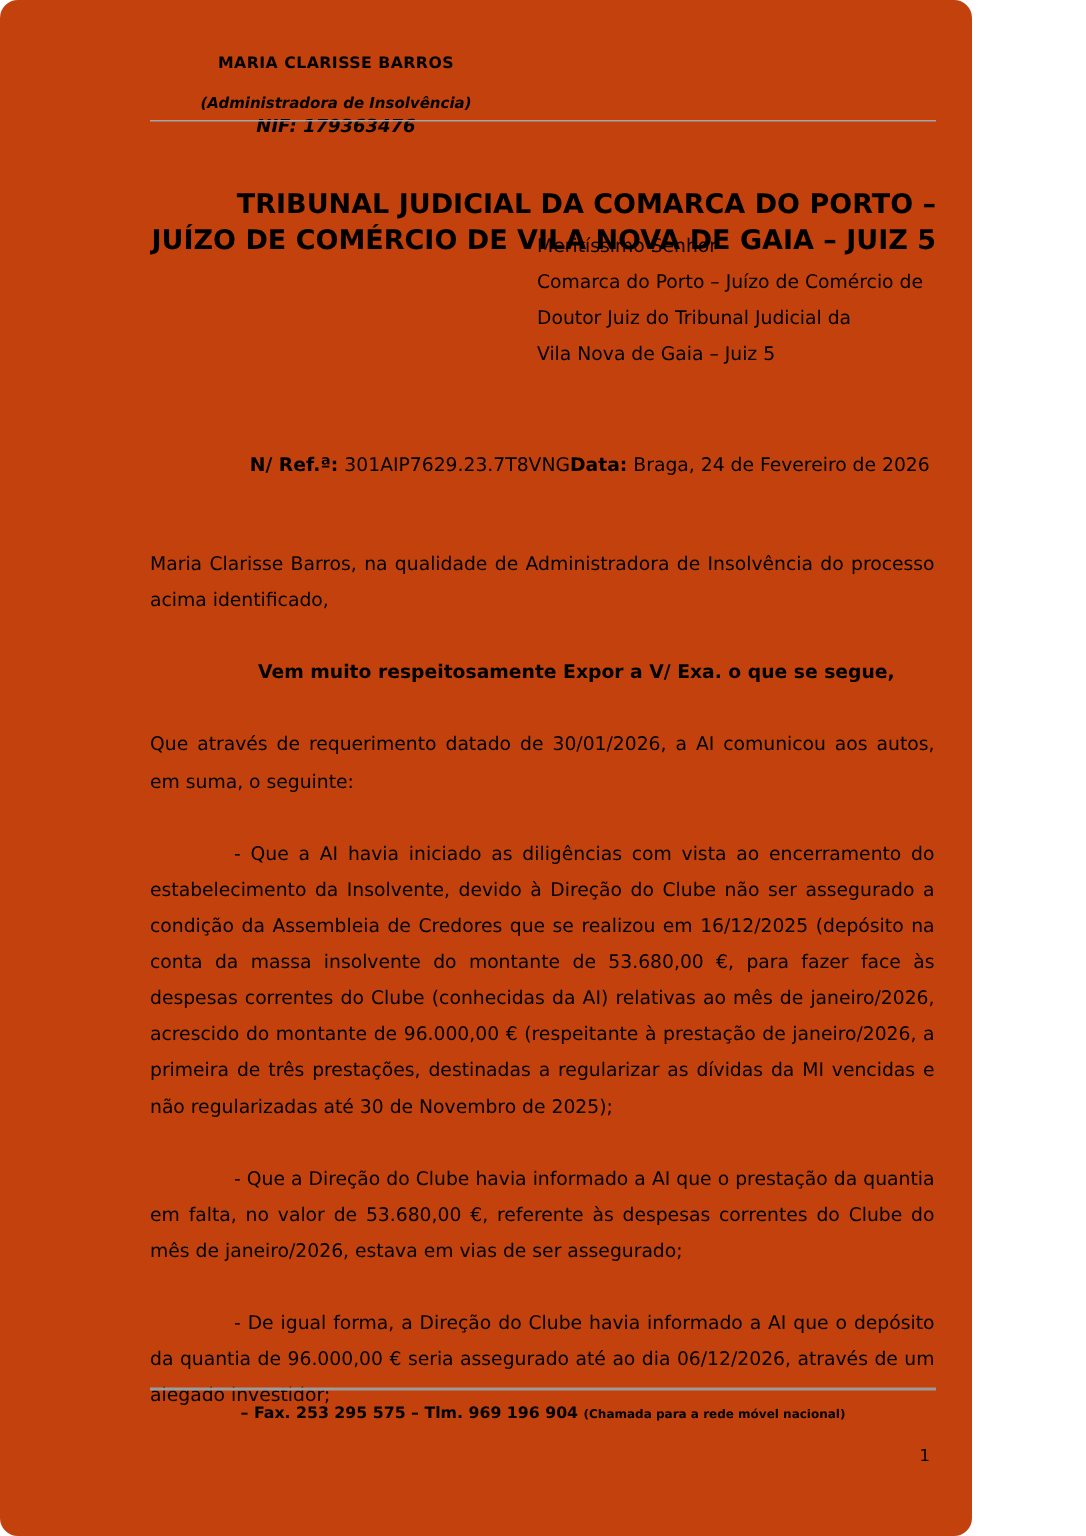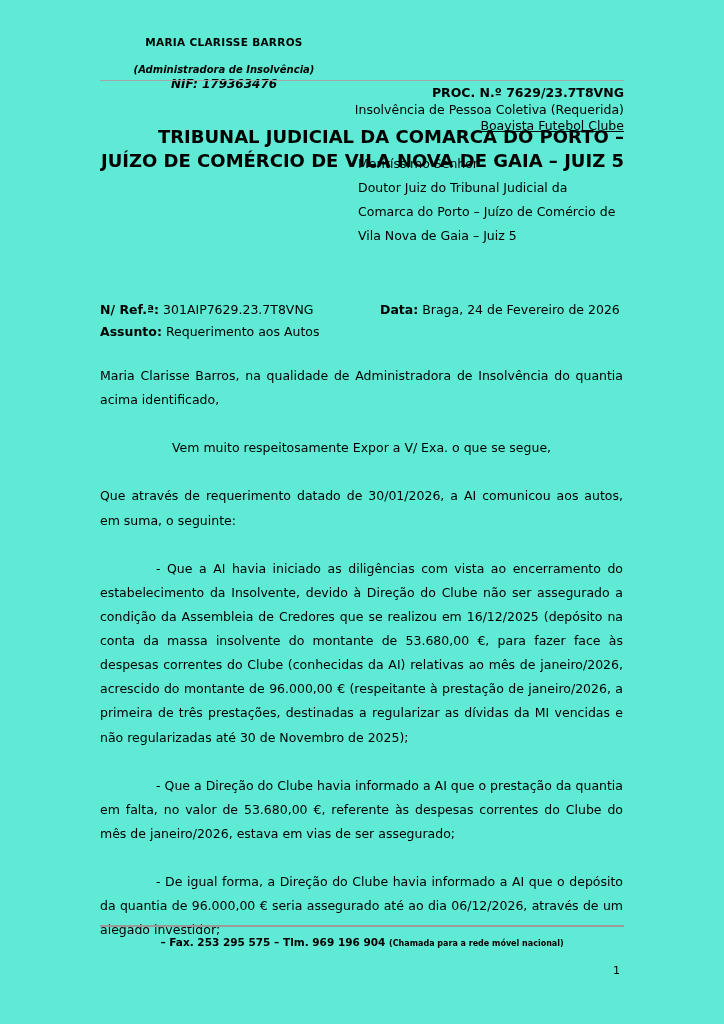--- a/index.html
+++ b/index.html
@@ -7,25 +7,26 @@
     margin: 0;
     padding: 0;
     background: #ffffff;
   }
   body {
     font-family: "DejaVu Sans", "Liberation Sans", sans-serif;
     color: #000000;
   }
   .page {
     position: relative;
-    width: 724px;
+    width: 648px;
     height: 1024px;
-    background: #5eead4;
+    background: #c2410c;
     overflow: hidden;
     box-sizing: border-box;
+    border-radius: 12px;
   }
 
   
   .letterhead {
     position: absolute;
     left: 100px;
     top: 36px;
     width: 248px;
     text-align: center;
     line-height: 1.18;
@@ -103,20 +104,21 @@
     position: absolute;
     left: 100px;
     top: 299px;
     width: 524px;
     font-size: 12.5px;
     line-height: 1.78;
   }
   .ref-row .left-col {
     display: inline-block;
     width: 280px;
+    text-align: right;
   }
   .ref-row b { font-weight: bold; }
 
   
   .body-copy {
     position: absolute;
     left: 100px;
     top: 364px;
     width: 523px;
     font-size: 12.5px;
@@ -124,20 +126,21 @@
     text-align: justify;
   }
   .body-copy p {
     margin: 0 0 24px 0;
   }
   .body-copy p.indent {
     text-indent: 56px;
   }
   .body-copy p.center-ind {
     text-indent: 72px;
+    font-weight: bold;
   }
 
   
   .foot-rule {
     position: absolute;
     left: 100px;
     top: 925px;
     width: 524px;
     height: 2px;
     background: #9b9b9b;
@@ -171,46 +174,38 @@
 <div class="page">
 
   <div class="letterhead">
     <div class="lh-name">MARIA CLARISSE BARROS</div>
     <div class="lh-role">(Administradora de Insolvência)</div>
     <div class="lh-nif">NIF: 179363476</div>
   </div>
 
   <div class="head-rule"></div>
 
-  <div class="proc-block">
-    <div class="proc-num">PROC. N.º 7629/23.7T8VNG</div>
-    <div class="proc-sub">Insolvência de Pessoa Coletiva (Requerida)</div>
-    <div class="proc-entity">Boavista Futebol Clube</div>
-  </div>
 
   <div class="court-line">TRIBUNAL JUDICIAL DA COMARCA DO PORTO – JUÍZO DE COMÉRCIO DE VILA NOVA DE GAIA – JUIZ 5</div>
 
   <div class="addressee">
     <div>Meritíssimo Senhor</div>
+    <div>Comarca do Porto – Juízo de Comércio de</div>
     <div>Doutor Juiz do Tribunal Judicial da</div>
-    <div>Comarca do Porto – Juízo de Comércio de</div>
     <div>Vila Nova de Gaia – Juiz 5</div>
   </div>
 
   <div class="ref-row">
     <div>
       <span class="left-col"><b>N/ Ref.ª:</b> <span>301AIP7629.23.7T8VNG</span></span><span><b>Data:</b> <span>Braga, 24 de Fevereiro de 2026</span></span>
     </div>
-    <div>
-      <b>Assunto:</b> <span>Requerimento aos Autos</span>
-    </div>
   </div>
 
   <div class="body-copy">
-    <p>Maria Clarisse Barros, na qualidade de Administradora de Insolvência do quantia acima identificado,</p>
+    <p>Maria Clarisse Barros, na qualidade de Administradora de Insolvência do processo acima identificado,</p>
     <p class="center-ind">Vem muito respeitosamente Expor a V/ Exa. o que se segue,</p>
     <p>Que através de requerimento datado de 30/01/2026, a AI comunicou aos autos, em suma, o seguinte:</p>
     <p class="indent">- Que a AI havia iniciado as diligências com vista ao encerramento do estabelecimento da Insolvente, devido à Direção do Clube não ser assegurado a condição da Assembleia de Credores que se realizou em 16/12/2025 (depósito na conta da massa insolvente do montante de 53.680,00 €, para fazer face às despesas correntes do Clube (conhecidas da AI) relativas ao mês de janeiro/2026, acrescido do montante de 96.000,00 € (respeitante à prestação de janeiro/2026, a primeira de três prestações, destinadas a regularizar as dívidas da MI vencidas e não regularizadas até 30 de Novembro de 2025);</p>
     <p class="indent">- Que a Direção do Clube havia informado a AI que o prestação da quantia em falta, no valor de 53.680,00 €, referente às despesas correntes do Clube do mês de janeiro/2026, estava em vias de ser assegurado;</p>
     <p class="indent">- De igual forma, a Direção do Clube havia informado a AI que o depósito da quantia de 96.000,00 € seria assegurado até ao dia 06/12/2026, através de um alegado investidor;</p>
   </div>
 
   <div class="foot-rule"></div>
   <div class="footer">
     <div><span>– Fax. 253 295 575 – Tlm. 969 196 904</span> <span class="small">(Chamada para a rede móvel nacional)</span></div>

